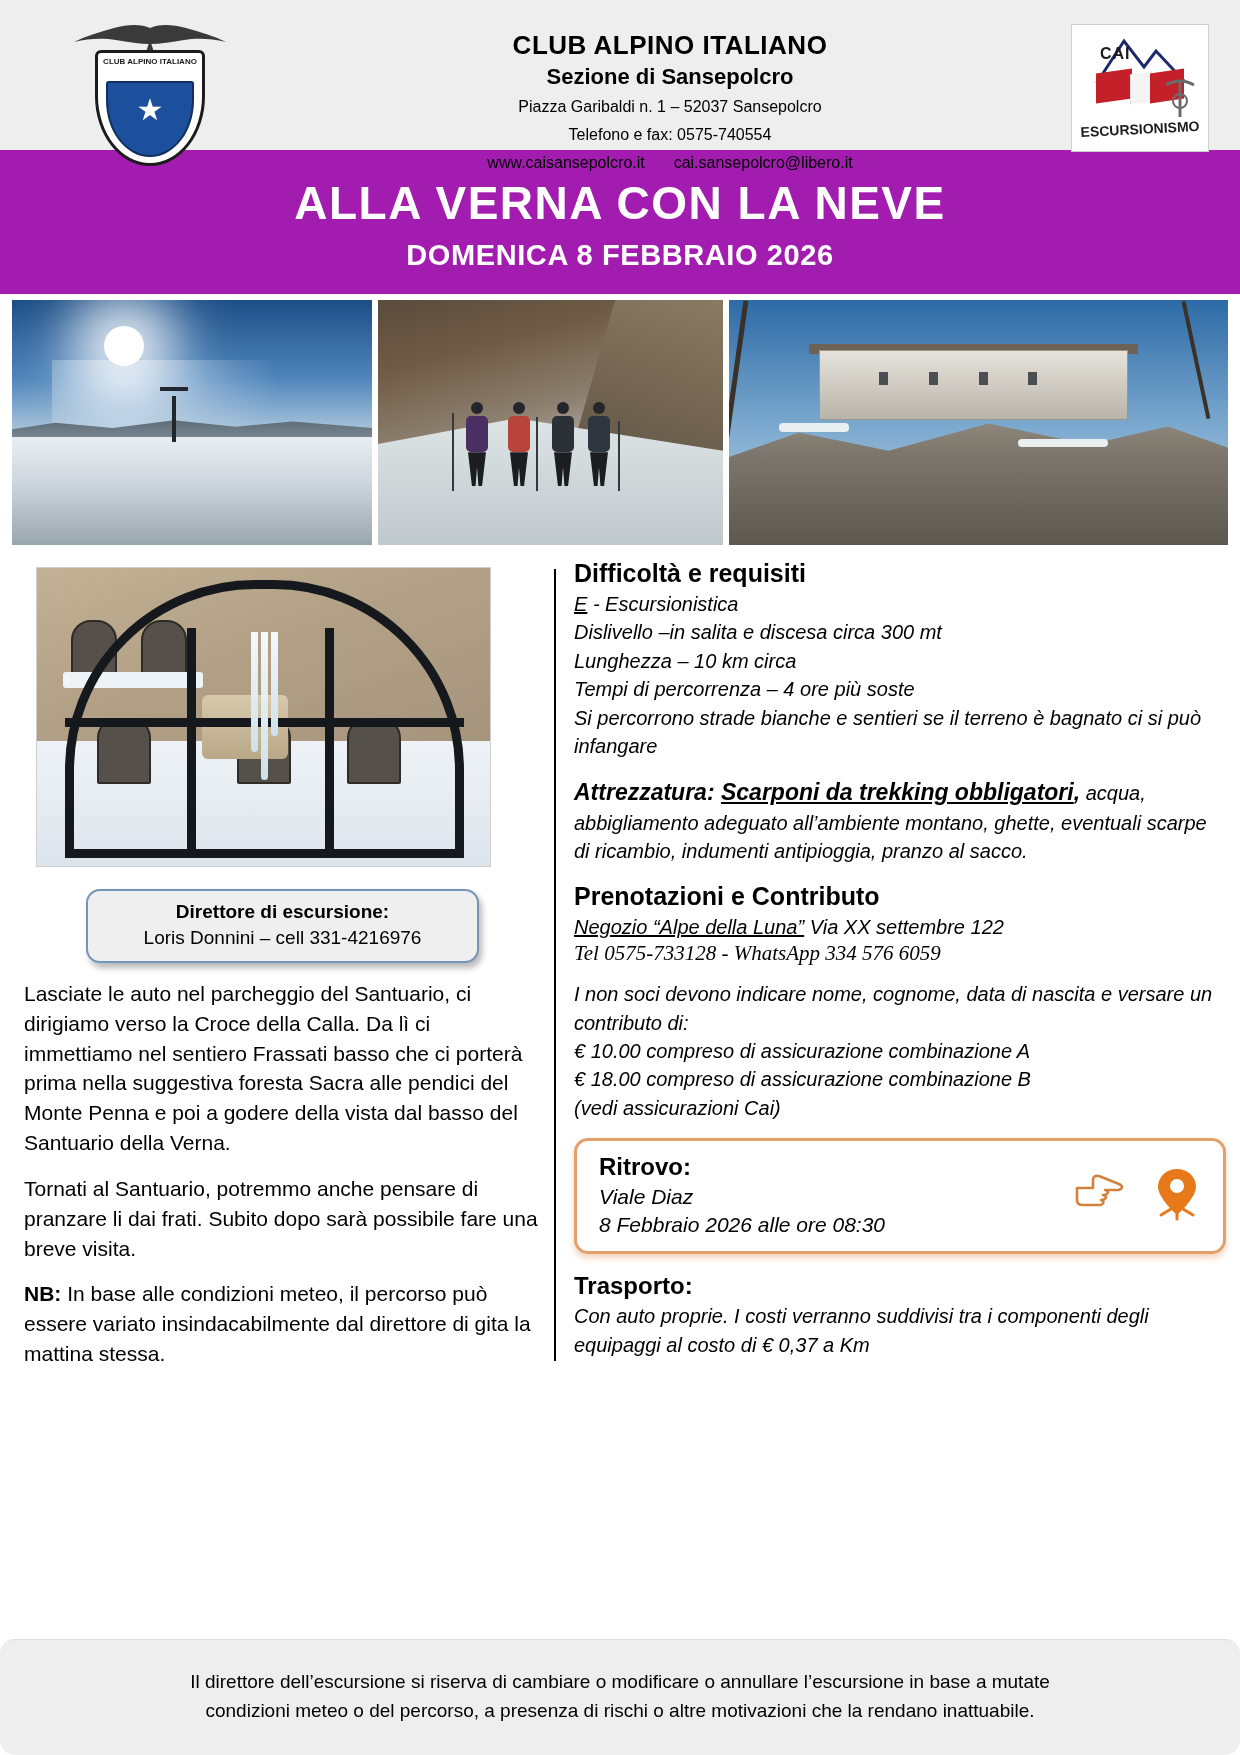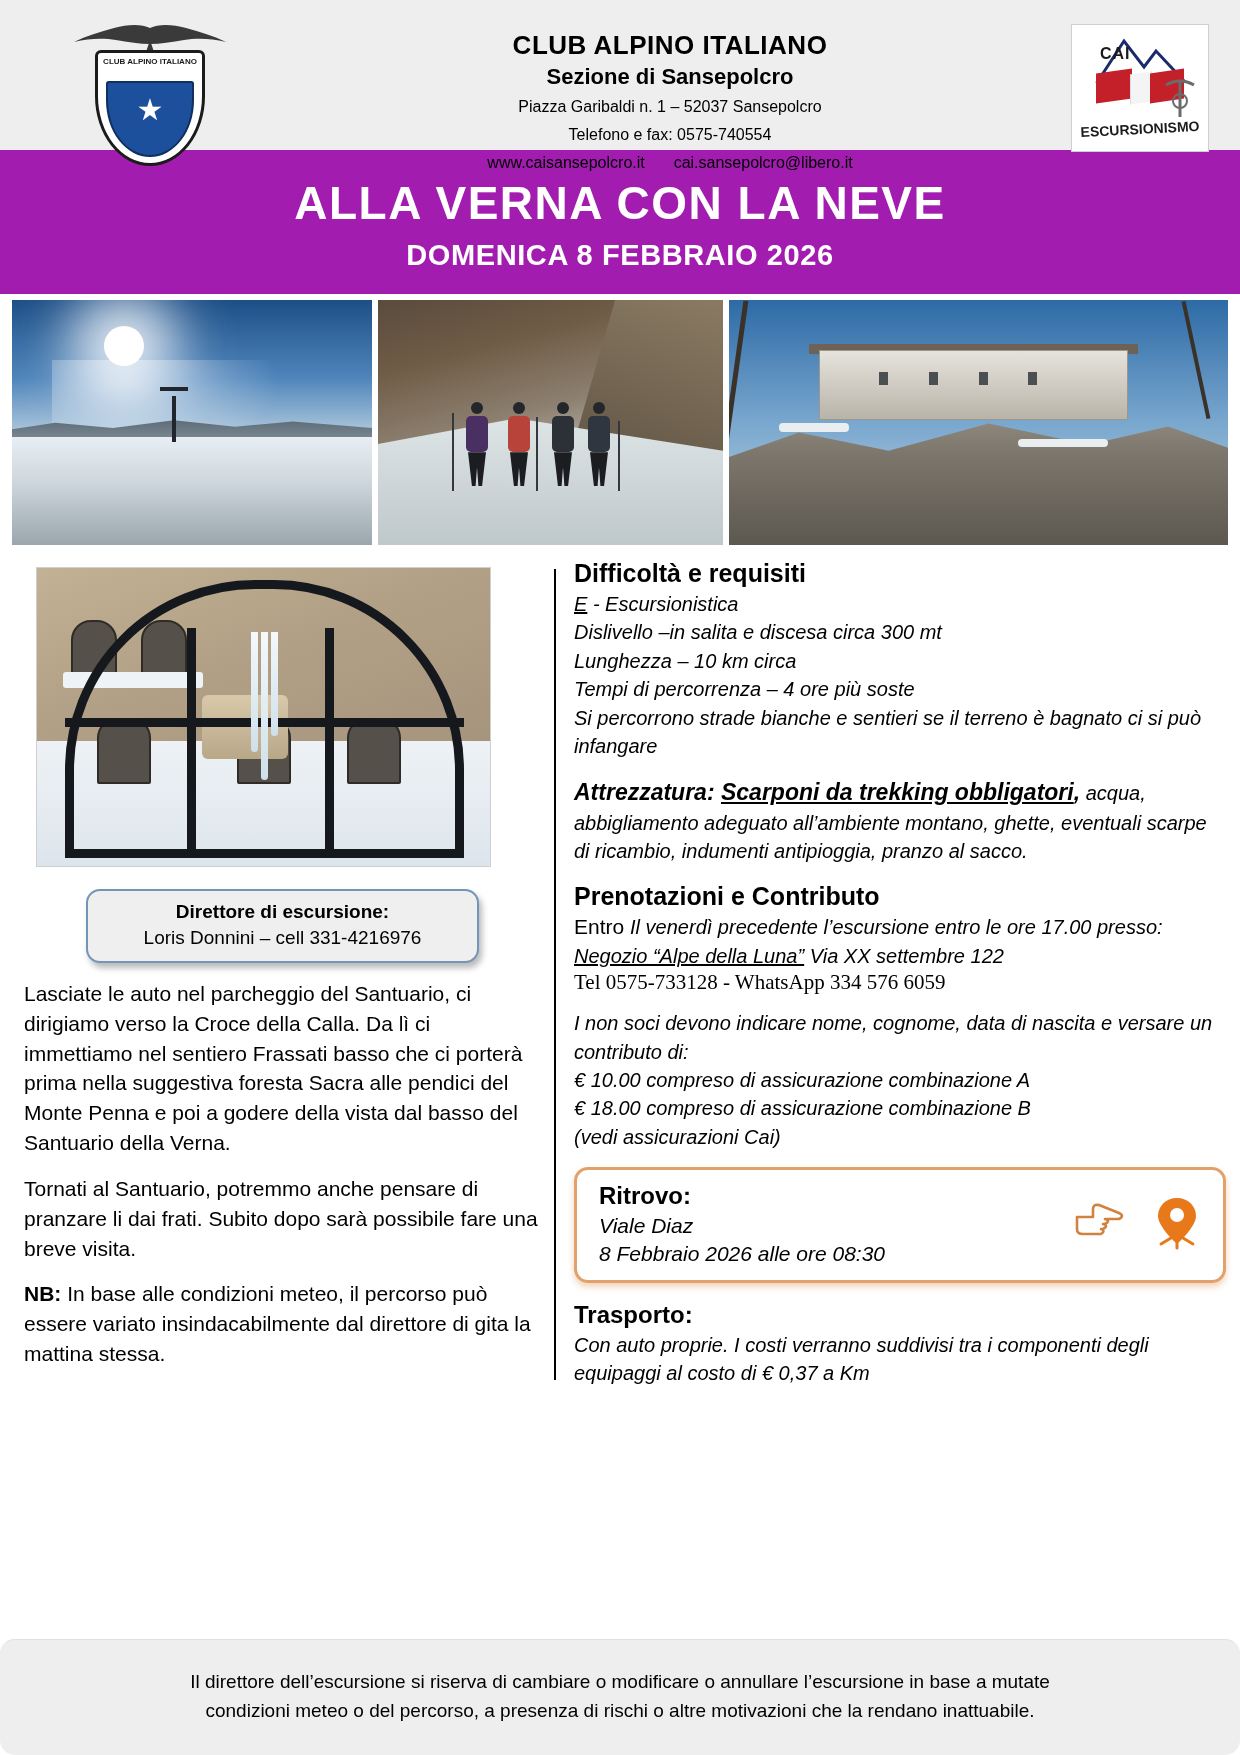--- a/index.html
+++ b/index.html
@@ -188,21 +188,21 @@
   .rc-i u { text-decoration:underline; }
   .rc-block { margin-bottom:16px; }
 
   .attr-head { font-size:23px; font-weight:bold;text-align:right; }
   .attr-head u { text-decoration:underline; }
   .attr-body { font-size:20px; font-style:italic; line-height:1.42; }
 
   .entro-line { font-size:21px; line-height:1.38; }
   .entro-lbl { font-style:normal; }
   .entro-val { font-style:italic; font-size:20px; }
-  .serif-it { font-family:"Liberation Serif", serif; font-size:21px; }
+  .serif-it { font-family:"Liberation Serif", serif; font-style:italic; font-size:21px; }
 
   .ritrovo-box {
     border:3px solid #e2a06a;
     border-radius:14px;
     padding:12px 16px 14px 22px;
     margin:14px 0 0 0;
     position:relative;
     min-height:100px;
     box-shadow:0 4px 6px rgba(226,160,106,0.45);
   }
@@ -388,24 +388,20 @@
     </div>
 
     <div class="rc-block">
       <div class="attr-body">
         <span class="attr-head">Attrezzatura: </span><span class="attr-head"><u>Scarponi da trekking obbligatori</u></span><span class="attr-head">,</span><span> acqua, abbigliamento adeguato all’ambiente montano, ghette, eventuali scarpe di ricambio, indumenti antipioggia, pranzo al sacco.</span>
       </div>
     </div>
 
     <div class="rc-block">
       <div class="rc-h">Prenotazioni e Contributo</div>
-      <div class="entro-line">
-        <span class="entro-lbl">Entro</span>
-        <span class="entro-val">Il venerdì precedente l’escursione entro le ore 17.00 presso:</span>
-      </div>
       <div class="rc-i">
         <u>Negozio “Alpe della Luna”</u><span> Via XX settembre 122</span>
       </div>
       <div class="serif-it">Tel 0575-733128 - WhatsApp 334 576 6059</div>
       <div class="rc-i" style="margin-top:14px;">I non soci devono indicare nome, cognome, data di nascita e versare un contributo di:</div>
       <div class="rc-i">€ 10.00 compreso di assicurazione combinazione A</div>
       <div class="rc-i">€ 18.00 compreso di assicurazione combinazione B</div>
       <div class="rc-i">(vedi assicurazioni Cai)</div>
     </div>
 

